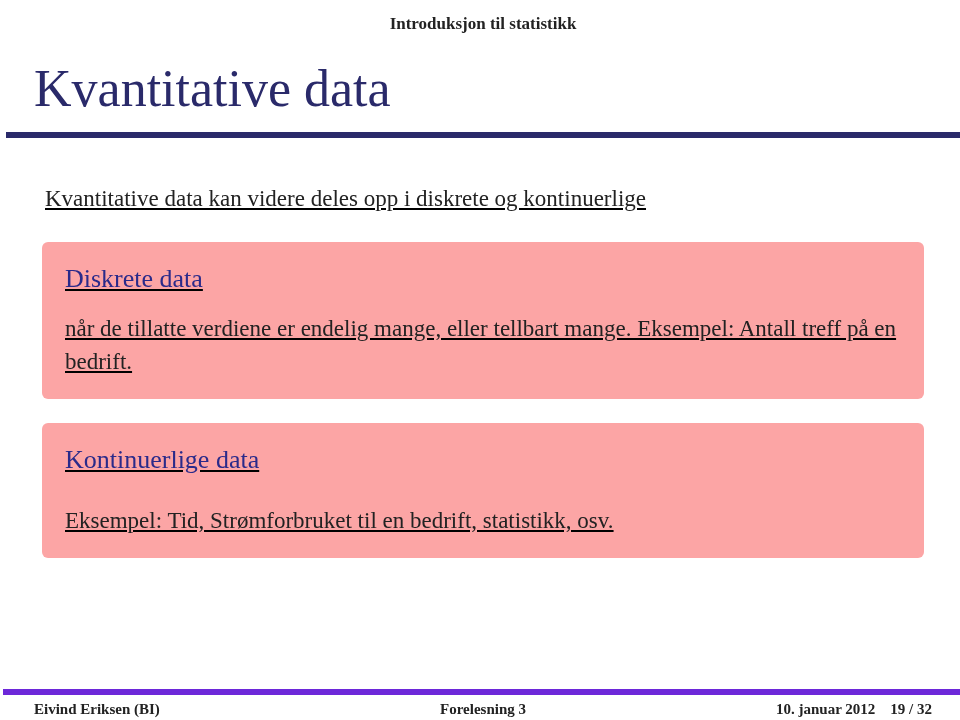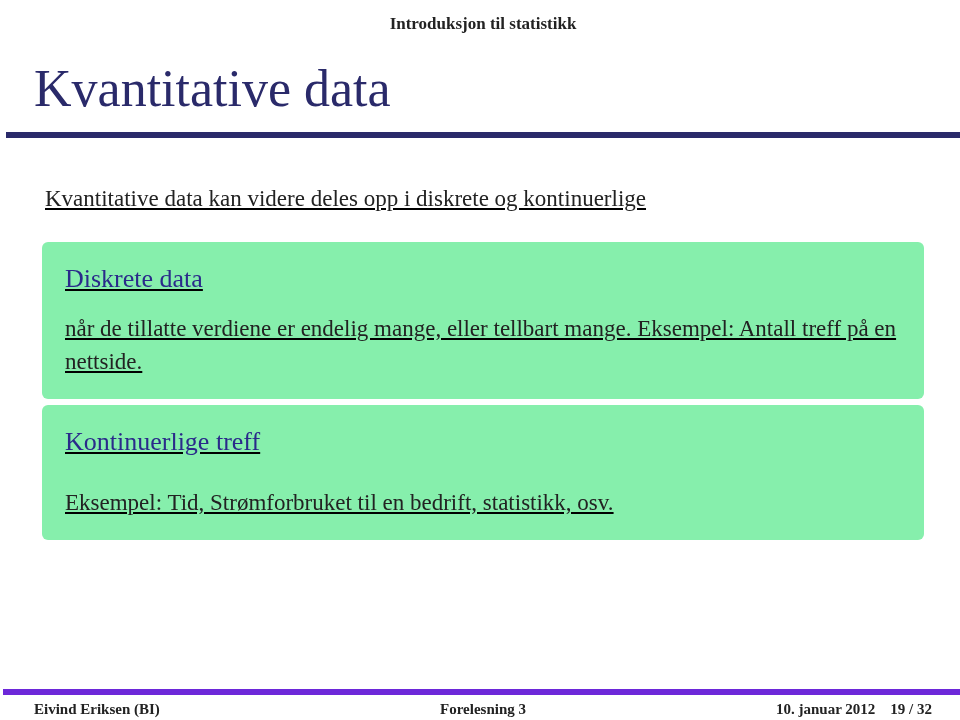--- a/index.html
+++ b/index.html
@@ -33,24 +33,24 @@
     padding: 42px 36px 0 36px;
     font-size: 23px;
     line-height: 1.4;
     text-decoration: underline;
   }
   .intro-line {
     color: #222;
     margin-bottom: 24px;
   }
   .block {
-    background: #86efac;
+    background: #fca5a5;
     border-radius: 6px;
     padding: 16px 20px 18px 20px;
-    margin-bottom: 6px;
+    margin-bottom: 24px;
   }
   .block-title {
     color: #2a2a8a;
     font-size: 26px;
     margin-bottom: 8px;
     font-weight: normal;
   }
   .block-body {
     color: #222;
     font-size: 23px;
@@ -87,25 +87,25 @@
 
 <div class="slide-title">Kvantitative data</div>
 <div class="title-underline"></div>
 
 <div class="content">
 
   <div class="intro-line">Kvantitative data kan videre deles opp i diskrete og kontinuerlige</div>
 
   <div class="block">
     <div class="block-title">Diskrete data</div>
-    <div class="block-body">når de tillatte verdiene er endelig mange, eller tellbart mange. Eksempel: Antall treff på en nettside.</div>
+    <div class="block-body">når de tillatte verdiene er endelig mange, eller tellbart mange. Eksempel: Antall treff på en bedrift.</div>
   </div>
 
   <div class="block">
-    <div class="block-title">Kontinuerlige treff</div>
+    <div class="block-title">Kontinuerlige data</div>
     <div class="spacer-after-block"></div>
     <div class="example-line">Eksempel: Tid, Strømforbruket til en bedrift, statistikk, osv.</div>
   </div>
 
 </div>
 
 <div class="footer">
   <span class="footer-left">Eivind Eriksen (BI)</span>
   <span class="footer-center">Forelesning 3</span>
   <span class="footer-right">10. januar 2012 &nbsp;&nbsp; 19 / 32</span>

